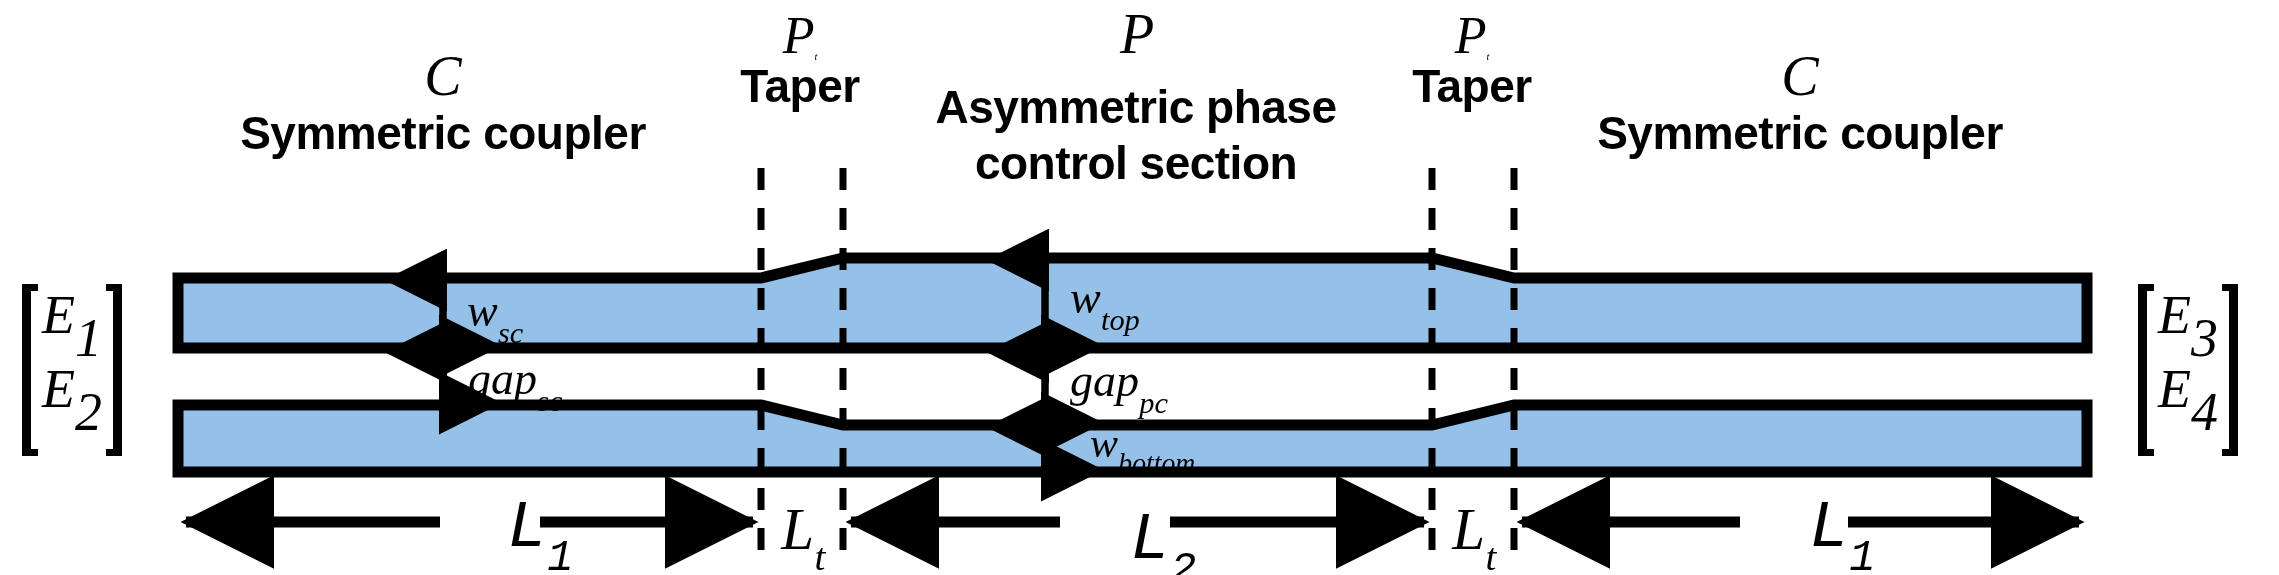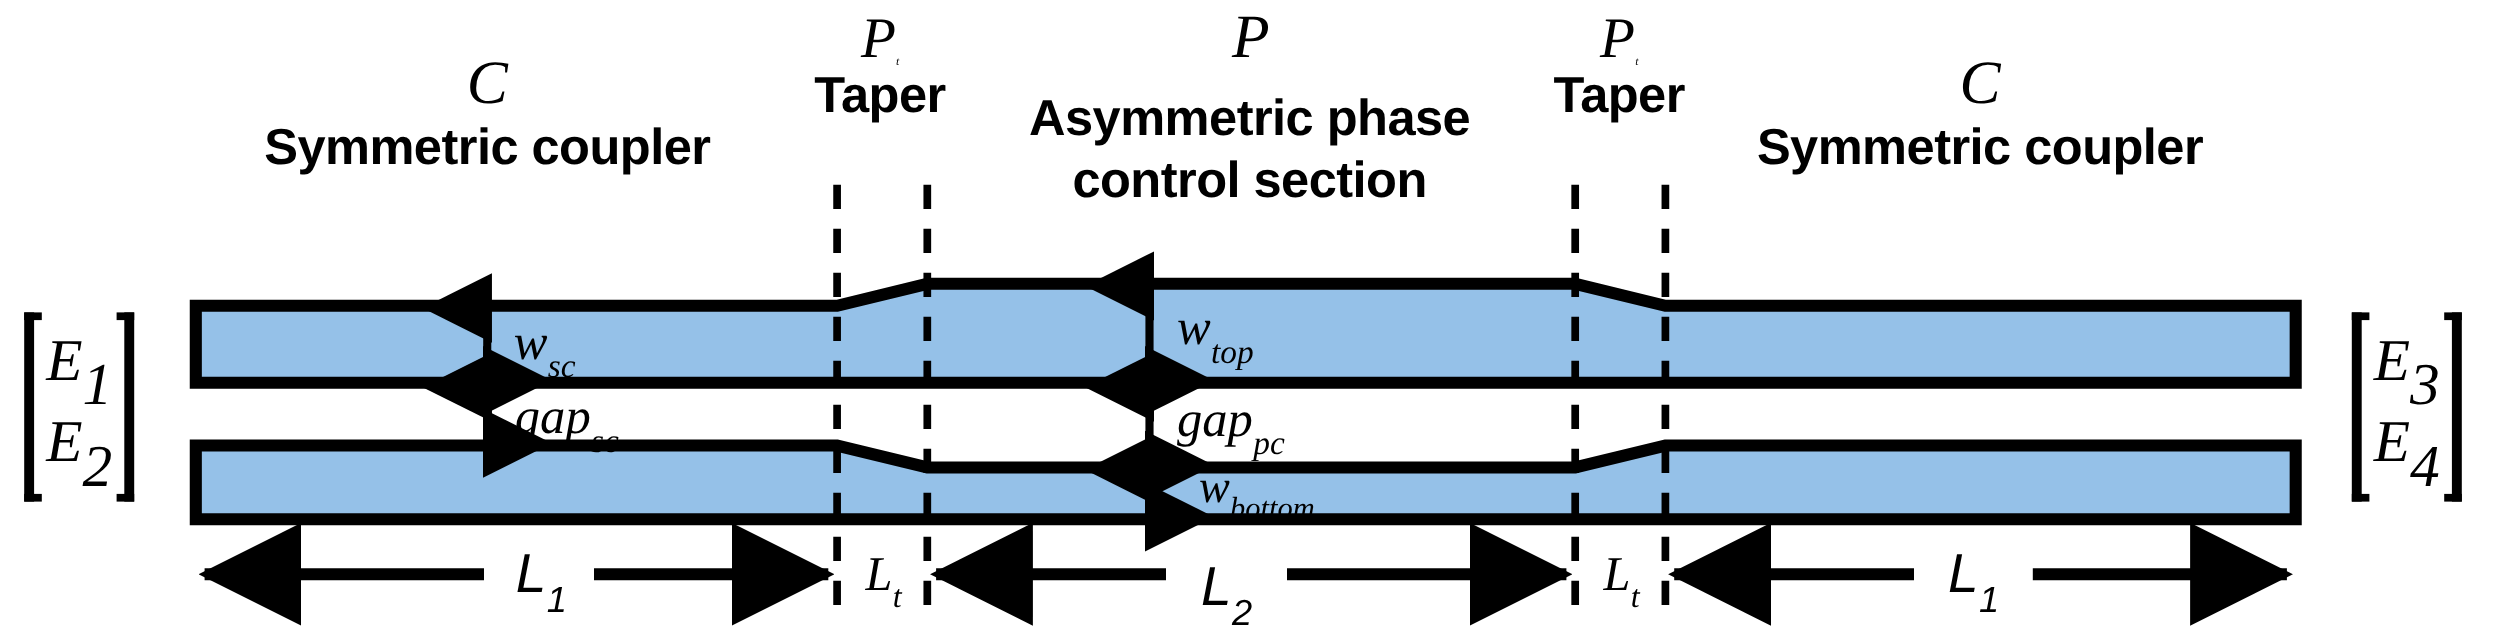--- a/index.html
+++ b/index.html
@@ -71,49 +71,49 @@
     width: 16px;
     border-top: 7px solid #000;
     border-bottom: 7px solid #000;
     box-sizing: border-box;
   }
   .vec .brk.l { border-left: 9px solid #000; }
   .vec .brk.r { border-right: 9px solid #000; }
   .vec .rows {
     display: flex;
     flex-direction: column;
-    justify-content: center;
     padding: 0 4px;
   }
   .vec .rows span {
     font-family: "Liberation Serif", serif;
     font-style: italic;
     font-size: 54px;
     line-height: 1.16;
     text-align: center;
   }
   .dim-text {
     font-family: "Liberation Serif", serif;
     font-style: italic;
     font-size: 46px;
   }
   .dim-text-sm {
     font-family: "Liberation Serif", serif;
     font-style: italic;
     font-size: 42px;
   }
   .len-text {
-    font-family: Liberation Sans, sans-serif;
-    font-style: italic;
-    font-size: 50px;
+    font-family: Liberation Mono, monospace;
+    font-style: italic;
+    font-size: 66px;
+    margin-left: 48px;
   }
   .len-text-sm {
     font-family: "Liberation Serif", serif;
     font-style: italic;
-    font-size: 44px;
+    font-size: 59px;
   }
 </style>
 </head>
 <body>
 
 <div id="stage">
 
   <svg width="2279" height="575" viewBox="0 0 2279 575">
 
     <path d="M 178 278 L 761 278 L 843 258 L 1432 258 L 1514 278 L 2087 278

